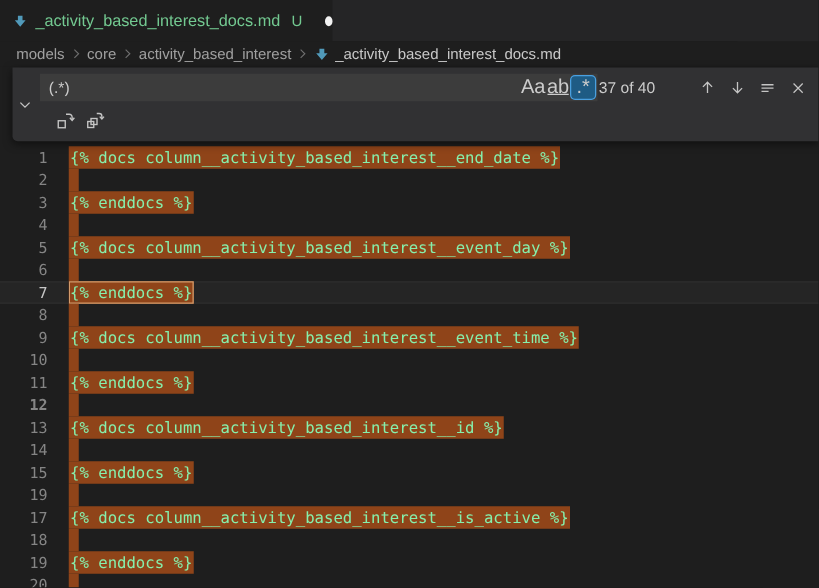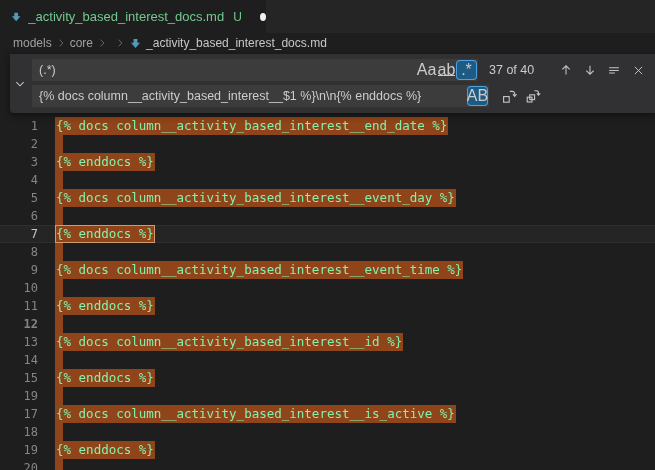--- a/index.html
+++ b/index.html
@@ -46,21 +46,21 @@
   .inputbox { background:#3c3c3c; height:22px; display:flex; align-items:center; padding-right:2px; }
   .find-box { width:446px; }
   .replace-box { width:457px; }
   .inputbox input { flex:1; background:transparent; border:none; outline:none; color:#cccccc;
                     font-size:12.5px; font-family:"Liberation Sans", sans-serif; padding:0 7px; height:20px; }
   .opt { width:19px; height:18px; margin-left:1px; display:flex; align-items:center; justify-content:center;
          color:#cccccc; font-size:16px; border-radius:3px; cursor:pointer; flex:none; }
   .opt.word { text-decoration:none; }
   .opt.word span { border-bottom:1px solid #cccccc; line-height:10px; }
   .opt.on { background:#1e5b84; box-shadow:0 0 0 1px #4aa0e0; }
-  .results { color:#cccccc; font-size:12.5px; margin-left:11px; white-space:nowrap; }
+  .results { color:#cccccc; font-size:12.5px; margin-left:1px; white-space:nowrap; }
   .spacer { flex:1; }
   .icon-btn { width:22px; height:20px; display:flex; align-items:center; justify-content:center;
               border-radius:3px; cursor:pointer; flex:none; }
   .icon-btn + .icon-btn { margin-left:2px; }
   .rep-btn { margin-left:9px; }
   svg { display:block; }
 </style>
 </head>
 <body>
 
@@ -83,20 +83,21 @@
         <svg width="12" height="12" viewBox="0 0 16 16">
           <path d="M6 3.5 l4.5 4.5 L6 12.5" stroke="#6f6f6f" stroke-width="1.2" fill="none"></path>
         </svg>
       </span>
       <span class="crumb">core</span>
       <span class="crumb-sep">
         <svg width="12" height="12" viewBox="0 0 16 16">
           <path d="M6 3.5 l4.5 4.5 L6 12.5" stroke="#6f6f6f" stroke-width="1.2" fill="none"></path>
         </svg>
       </span>
+      <span class="crumb">activity_based_interest</span>
       <span class="crumb-sep">
         <svg width="12" height="12" viewBox="0 0 16 16">
           <path d="M6 3.5 l4.5 4.5 L6 12.5" stroke="#6f6f6f" stroke-width="1.2" fill="none"></path>
         </svg>
       </span>
       <span class="crumb-file">
         <svg width="13" height="13" viewBox="0 0 16 16">
           <path d="M8 13.6 L2.4 7 H5.6 V2.4 H10.4 V7 H13.6 Z" fill="#519aba"></path>
         </svg>
         <span>_activity_based_interest_docs.md</span>
@@ -163,24 +164,20 @@
         </svg>
       </span>
       <span class="icon-btn">
         <svg width="13" height="13" viewBox="0 0 16 16">
           <path d="M3.5 3.5 l9 9 M12.5 3.5 l-9 9" stroke="#c5c5c5" stroke-width="1.2" fill="none"></path>
         </svg>
       </span>
     </div>
 
     <div class="fw-row replace">
-      <div class="inputbox replace-box">
-        <input readonly="" value="{% docs column__activity_based_interest__$1 %}\n\n{% enddocs %}" style="">
-        <span class="opt on">AB</span>
-      </div>
       <span class="icon-btn rep-btn">
         <svg width="16" height="16" viewBox="0 0 16 16">
           <g stroke="#c5c5c5" stroke-width="1.1" fill="none">
             <rect x="2.6" y="8.6" width="5.6" height="5.6"></rect>
             <path d="M8.8 3.4 h2.6 a2.3 2.3 0 0 1 2.3 2.3 v2.1"></path>
             <path d="M11.9 6.2 L13.7 8.3 L15.5 6.2"></path>
           </g>
         </svg>
       </span>
       <span class="icon-btn">

